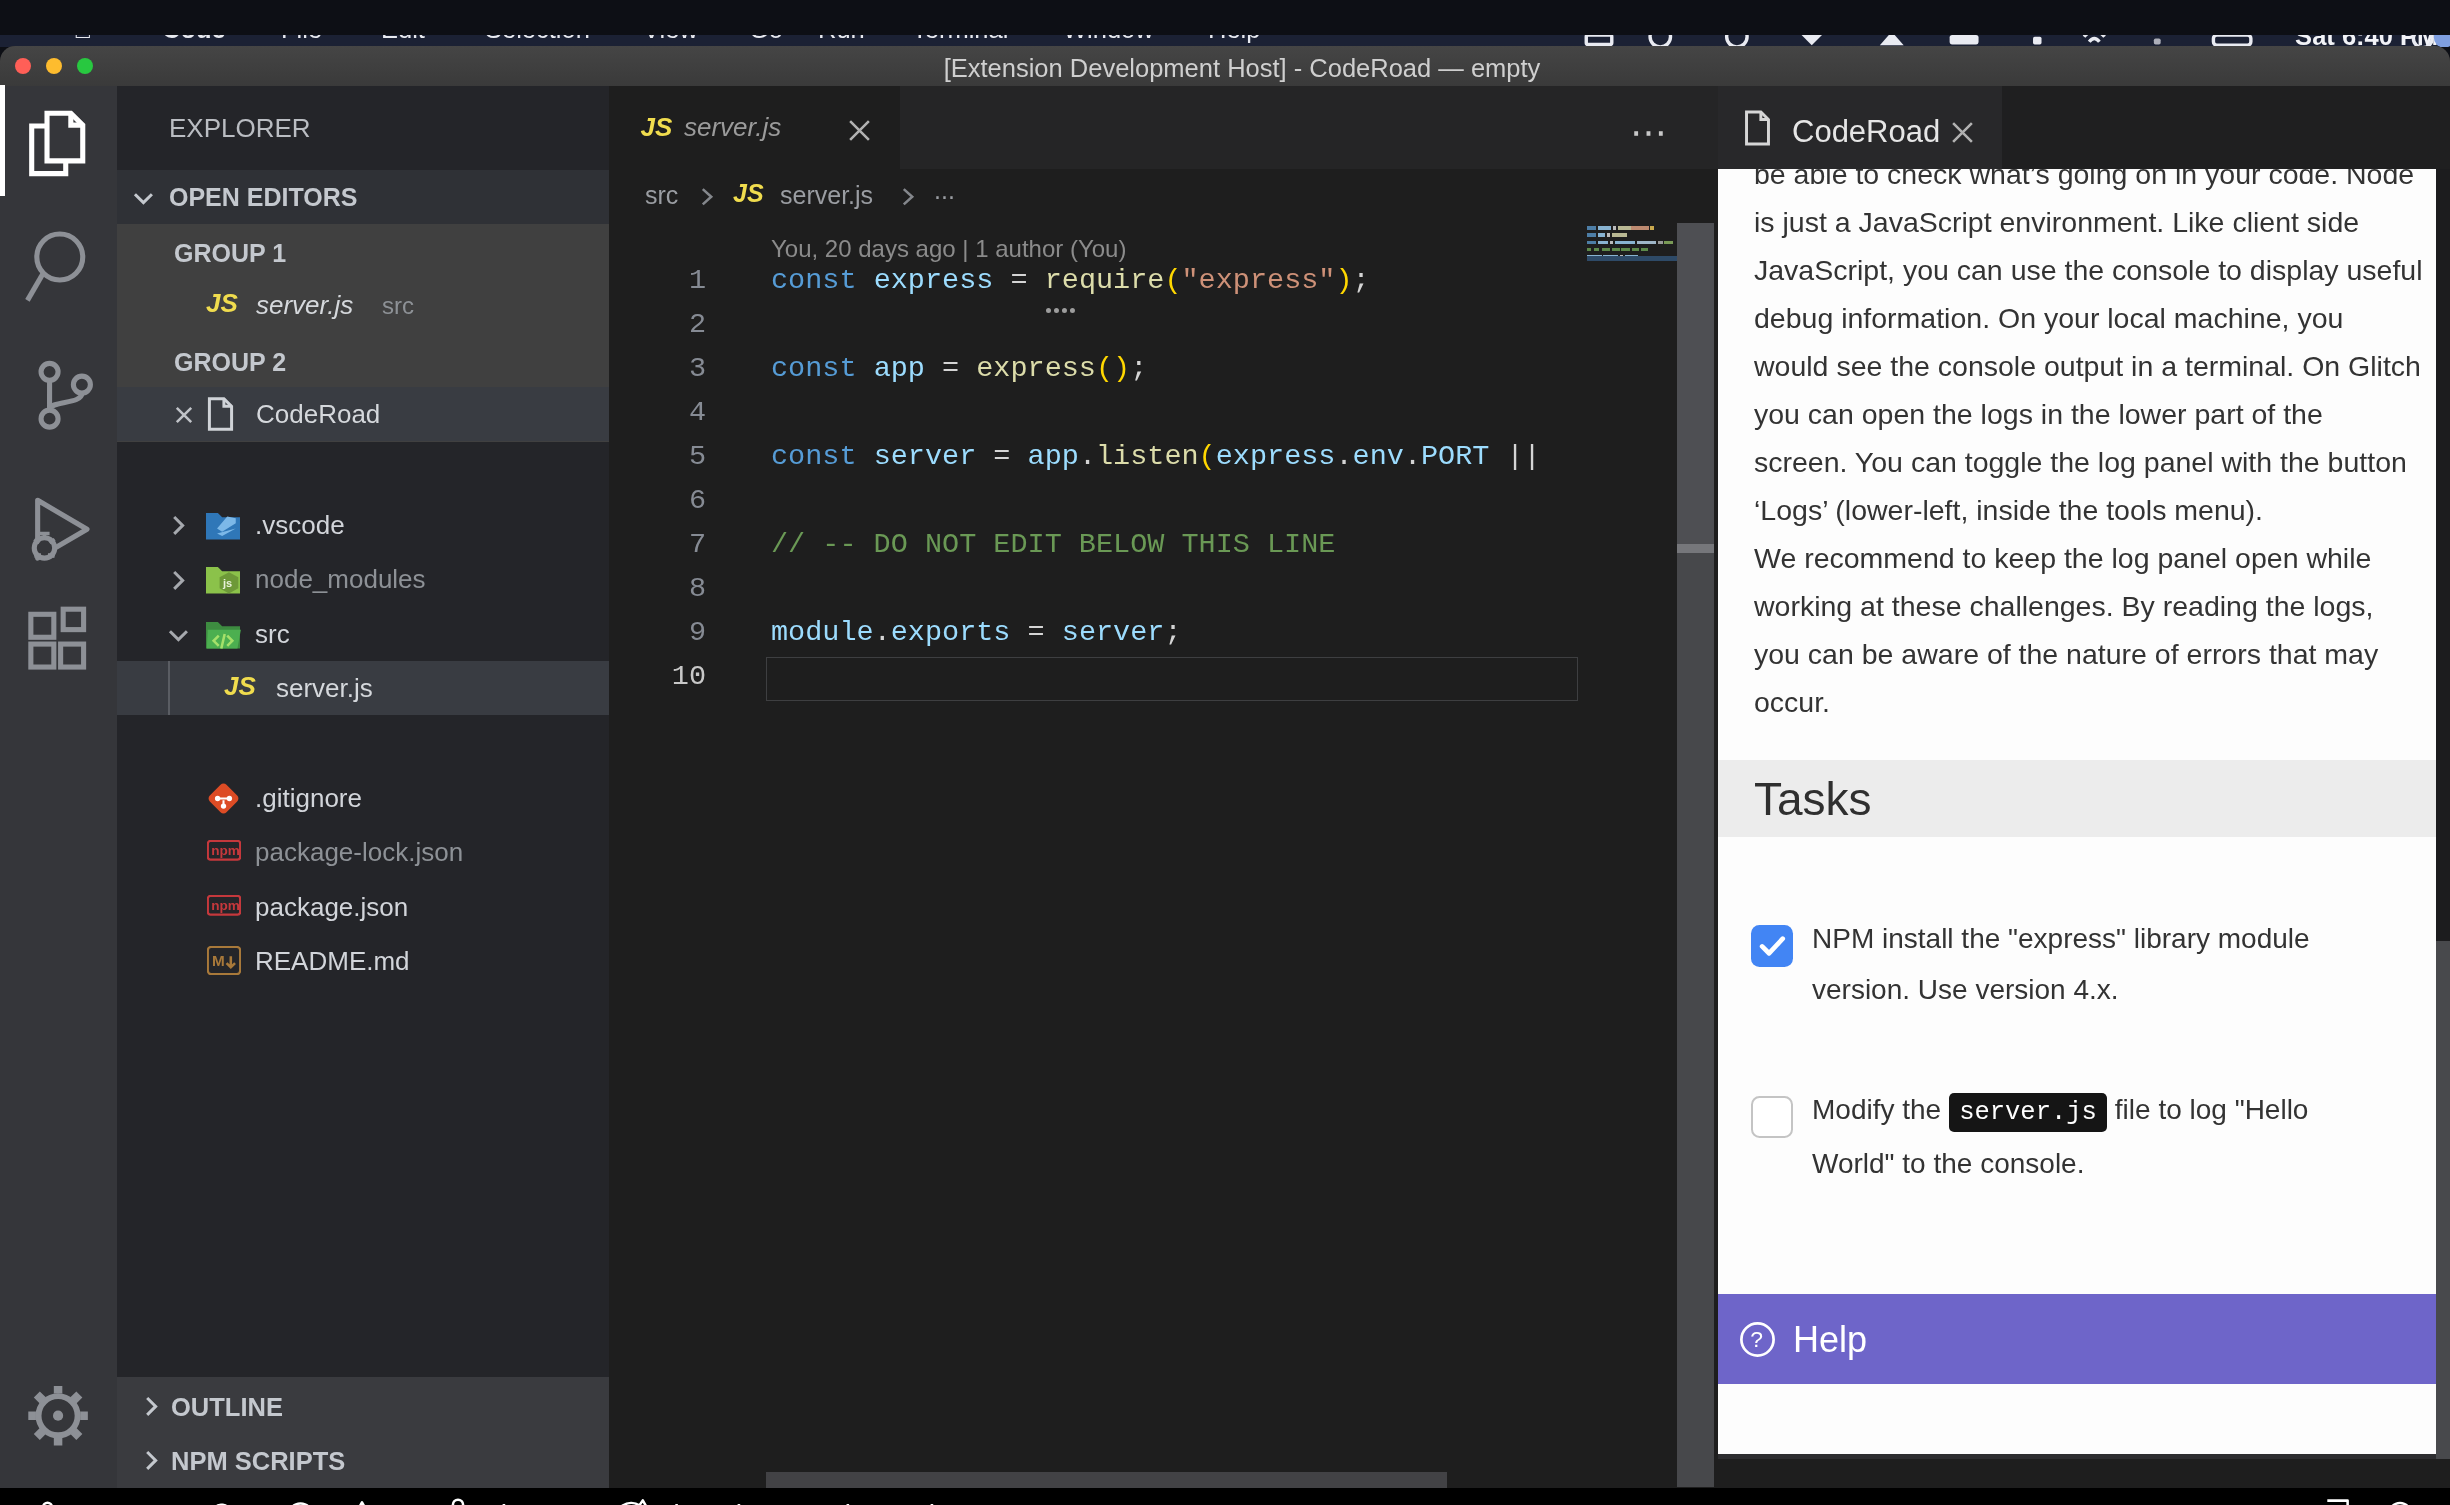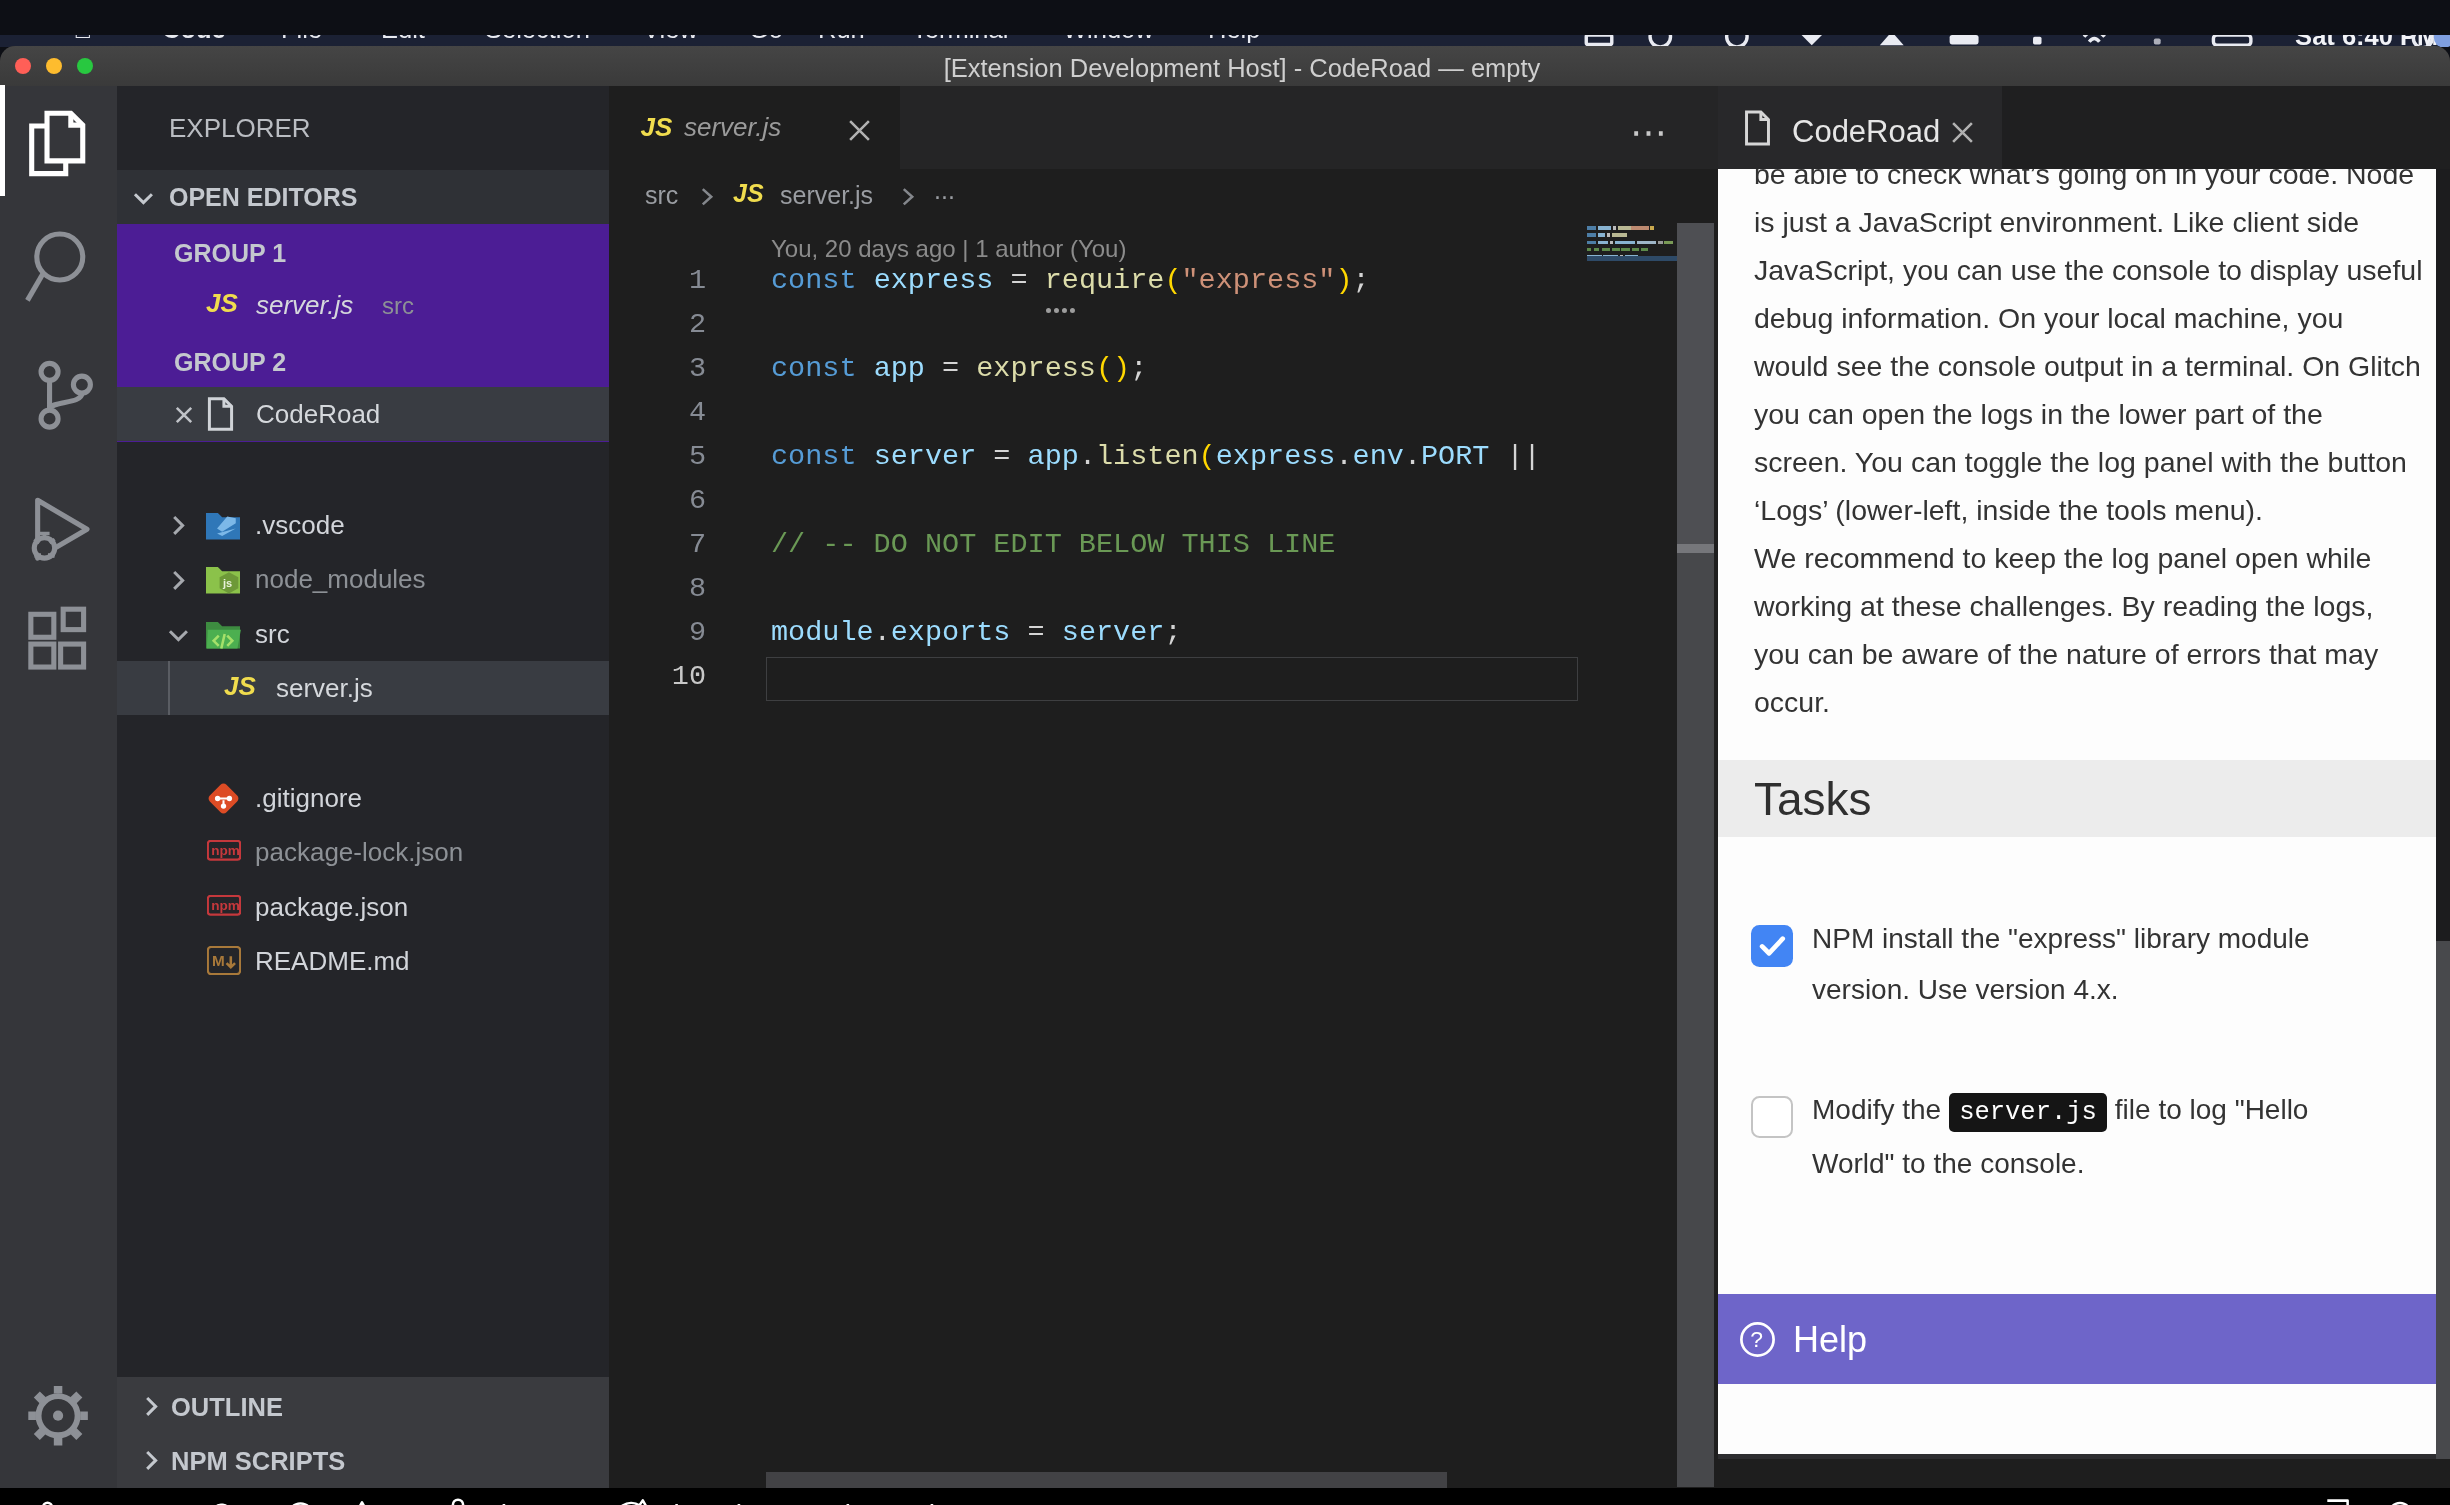--- a/index.html
+++ b/index.html
@@ -132,21 +132,21 @@
     </div>
     <div class="abs" id="act-ind"></div>
     <div class="abs" id="sidebar">
       <div class="sb-label" style="left:52px;top:27px;font-size:26px;color:#babdc2">EXPLORER</div>
       <div class="abs" style="left:0;top:84px;width:493px;height:54px;background:#2f3136">
         <svg class="chev" style="left:12px;top:13.6px" viewBox="0 0 33 33">
             <path d="M7 12 L17 22 L27 12" stroke="#c4c8ce" stroke-width="3.5" fill="none"></path>
           </svg>
         <div class="sb-label sb-bold" style="left:52px;top:12.8px">OPEN EDITORS</div>
       </div>
-      <div class="abs" style="left:0;top:138px;width:493px;height:218px;background:#4c1d95">
+      <div class="abs" style="left:0;top:138px;width:493px;height:218px;background:#404040">
         <div class="row" style="top:0">
             <div class="sb-label sb-bold" style="left:57px;top:14.5px">GROUP 1</div>
           </div>
         <div class="row" style="top:54px">
           <div class="sb-label" style="left:89px;top:10.2px;font-weight:bold;font-style:italic;color:#f0dc4e;font-size:26px">JS</div>
           <div class="sb-label" style="left:139px;top:12px;font-style:italic;color:#d5d8dc">server.js</div>
           <div class="sb-label" style="left:265px;top:13.6px;color:#8d9196;font-size:24px">src</div>
         </div>
         <div class="row" style="top:109px">
             <div class="sb-label sb-bold" style="left:57px;top:14.5px">GROUP 2</div>

